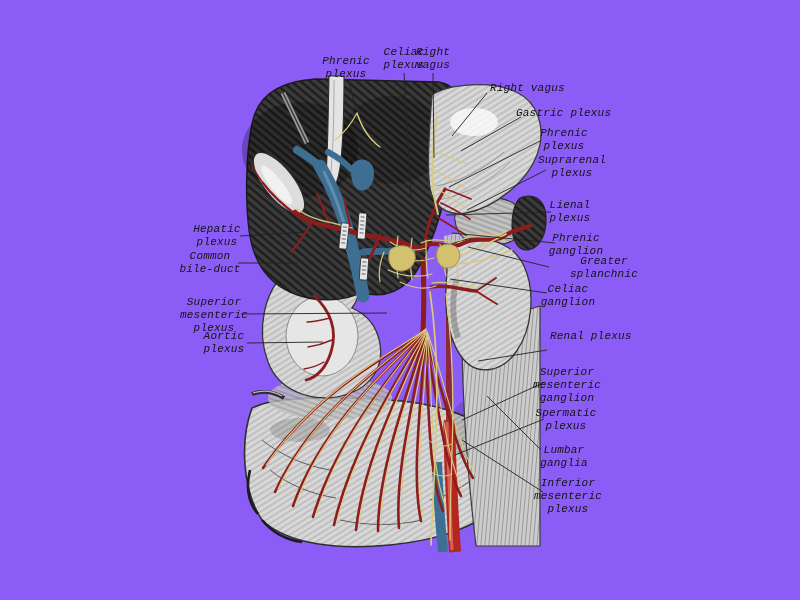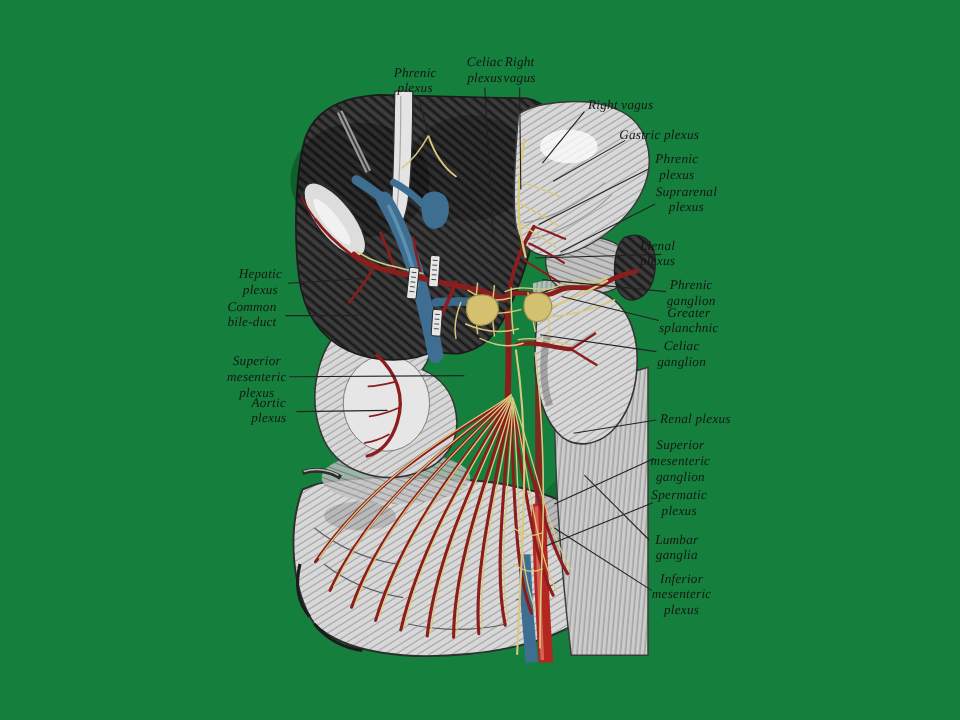--- a/index.html
+++ b/index.html
@@ -1,17 +1,17 @@
 <!DOCTYPE html>
 <html><head>
 <meta charset="utf-8">
 <style>
   html,body{margin:0;padding:0;background:#ffffff;}
-  #stage{position:relative;width:800px;height:600px;background:#15803d;overflow:hidden;
-         font-family:Liberation Serif, serif;}
+  #stage{position:relative;width:800px;height:600px;background:#8b5cf6;overflow:hidden;
+         font-family:Liberation Mono, monospace;}
   #art{position:absolute;left:0;top:0;}
   .lbl{position:absolute;font-style:italic;font-size:11px;line-height:1.18;color:#141414;
        white-space:pre-line;text-align:center;transform:translate(-50%,-50%);
        letter-spacing:.2px;font-weight:500;}
   .lbl.anchor-left{transform:translate(0,-50%);text-align:center;}
 </style>
 </head>
 <body>
 
 <div id="stage">
@@ -210,29 +210,29 @@
   <div class="lbl" style="left:404px;top:59px">Celiac
 plexus</div>
   <div class="lbl" style="left:433px;top:59px">Right
 vagus</div>
   <div class="lbl anchor-left" style="left:490px;top:88px">Right vagus</div>
   <div class="lbl anchor-left" style="left:516px;top:113px">Gastric plexus</div>
   <div class="lbl" style="left:564px;top:140px">Phrenic
 plexus</div>
   <div class="lbl" style="left:572px;top:167px">Suprarenal
 plexus</div>
-  <div class="lbl" style="left:548px;top:212px">Lienal
+  <div class="lbl" style="left:570px;top:212px">Lienal
 plexus</div>
   <div class="lbl" style="left:576px;top:245px">Phrenic
 ganglion</div>
-  <div class="lbl" style="left:574px;top:268px">Greater
+  <div class="lbl" style="left:604px;top:268px">Greater
 splanchnic</div>
   <div class="lbl" style="left:568px;top:296px">Celiac
 ganglion</div>
-  <div class="lbl anchor-left" style="left:550px;top:350px">Renal plexus</div>
+  <div class="lbl anchor-left" style="left:550px;top:336px">Renal plexus</div>
   <div class="lbl" style="left:567px;top:385px">Superior
 mesenteric
 ganglion</div>
   <div class="lbl" style="left:566px;top:420px">Spermatic
 plexus</div>
   <div class="lbl" style="left:564px;top:457px">Lumbar
 ganglia</div>
   <div class="lbl" style="left:568px;top:496px">Inferior
 mesenteric
 plexus</div>

